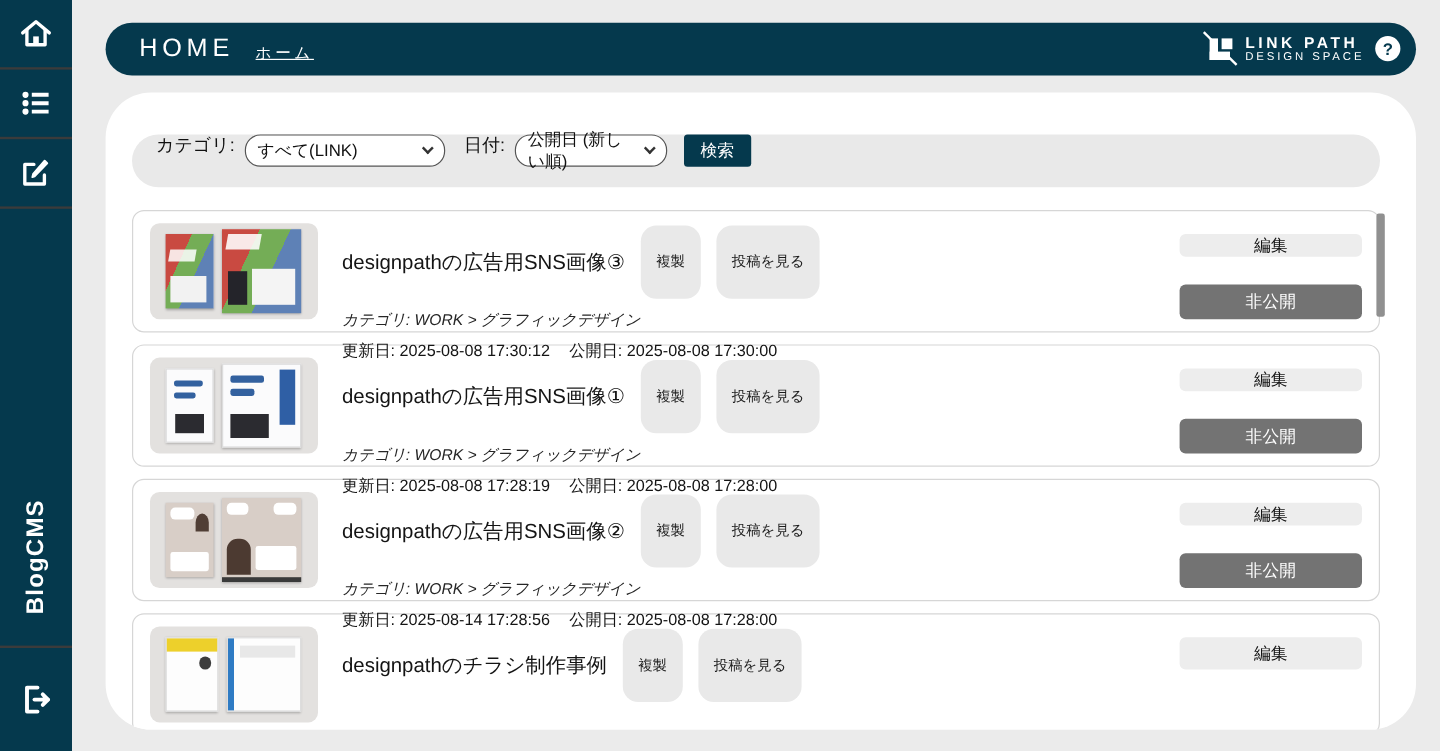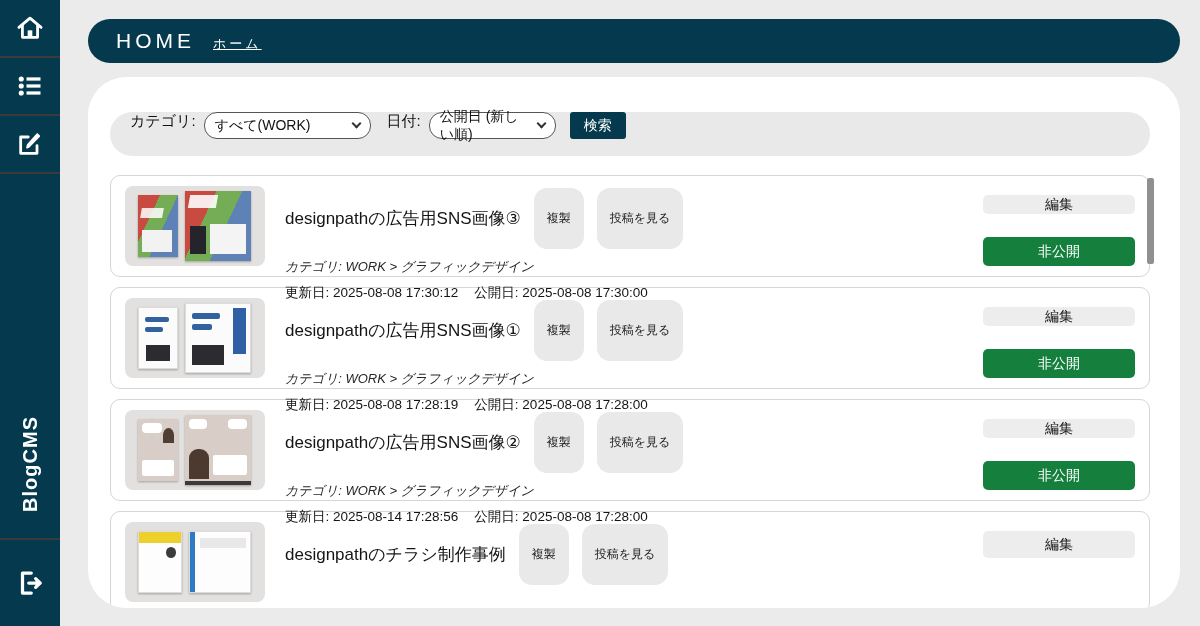--- a/index.html
+++ b/index.html
@@ -159,21 +159,21 @@
   }
   .cat   { font-style:italic; font-size:13px; color:#262626; margin-top:9px; }
   .dates { font-size:13.5px; color:#141414; margin-top:8px; display:flex; gap:16px; }
 
   .actions { width:152px; flex:none; display:flex; flex-direction:column; gap:23px; padding-top:9px; }
   .btn {
     height:27px; border:none; border-radius:5px; font-size:14px; font-family:inherit;
     display:flex; align-items:center; justify-content:center; cursor:pointer;
   }
   .btn-edit  { background:#ededed; color:#141414; }
-  .btn-unpub { background:#15803d; color:#fff; height:40px; }
+  .btn-unpub { background:#737373; color:#fff; height:40px; }
 
   .scroll-thumb {
     position:absolute; right:-4px; top:3px; width:7px; height:86px;
     background:#909090; border-radius:2px; cursor:pointer; z-index:3;
   }
 </style>
 </head>
 <body>
 
 <aside class="sidebar">
@@ -216,28 +216,42 @@
         <path d="M11 12 h9"></path>
         <path d="M16.5 8.5 L20 12 l-3.5 3.5" fill="#fff"></path>
       </svg>
     </span>
   </div>
 </aside>
 
 <header class="topbar">
   <span class="topbar-title">HOME</span>
   <span class="topbar-sub">ホーム</span>
+  <div class="topbar-right">
+    <span class="brand-mark">
+      <i class="bm-t1"></i>
+        <i class="bm-v"></i>
+        <i class="bm-h"></i>
+        <i class="bm-sq"></i>
+        <i class="bm-t2"></i>
+    </span>
+    <span class="brand-text">
+      <div class="brand-l1">LINK PATH</div>
+      <div class="brand-l2">DESIGN SPACE</div>
+    </span>
+    <span class="help-btn">?</span>
+  </div>
 </header>
 
 <main class="panel">
 
   <div class="filterbar">
     <span>カテゴリ:</span>
     <div class="select sel-cat">
-      <span>すべて(WORK)</span>
+      <span>すべて(LINK)</span>
       <span class="chev"></span>
     </div>
     <span style="margin-left:8px;">日付:</span>
     <div class="select sel-date">
       <span>公開日 (新しい順)</span>
       <span class="chev"></span>
     </div>
     <button class="search-btn">検索</button>
   </div>
 

